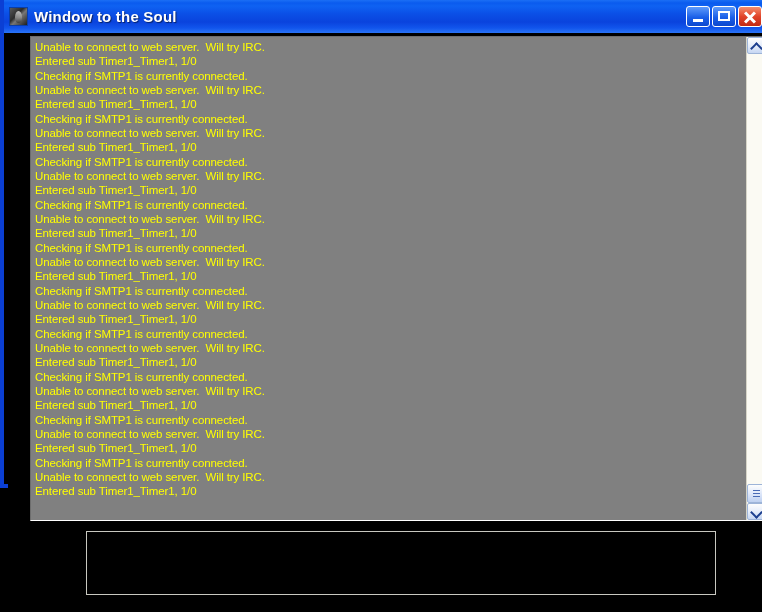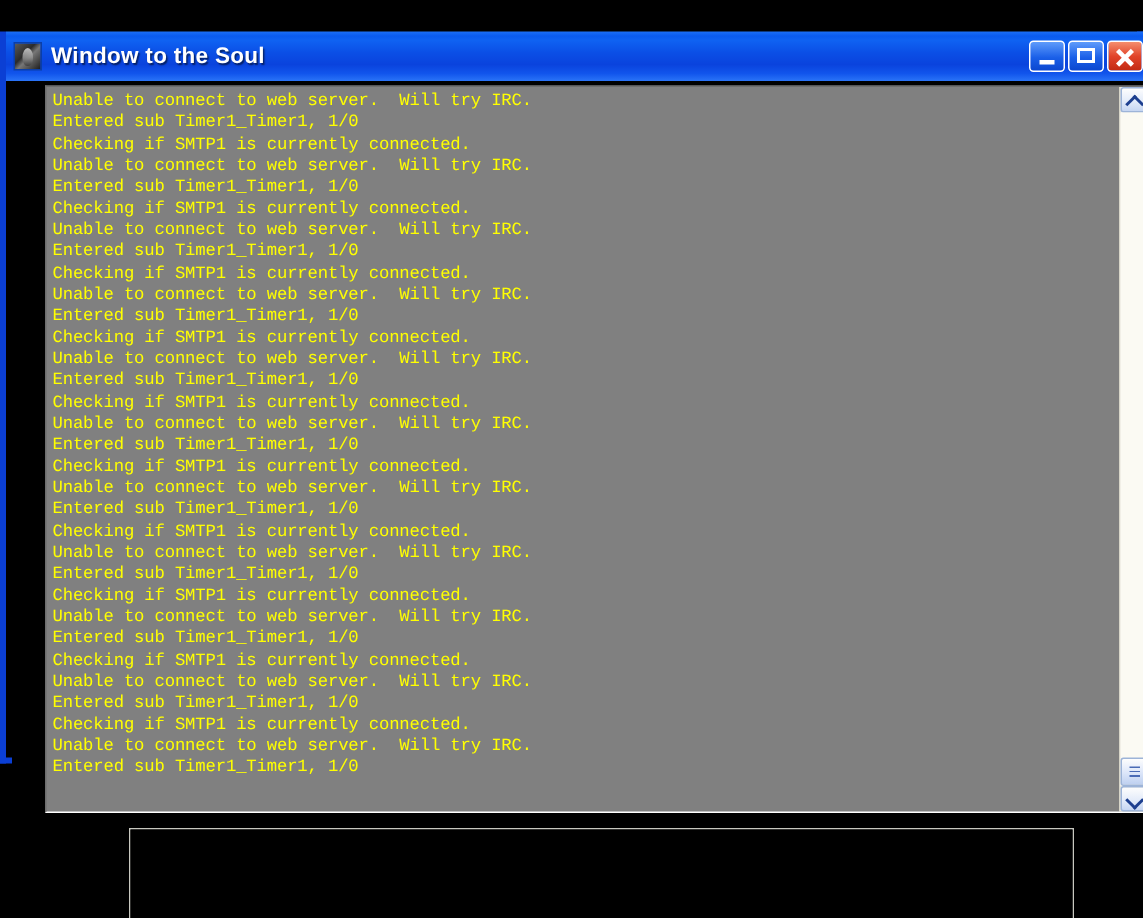--- a/index.html
+++ b/index.html
@@ -20,21 +20,20 @@
     position: absolute;
     left: 0; top: 0;
     width: 762px;
     height: 488px;
     box-sizing: border-box;
     background: #000000;
     border-left: 4px solid #0b3fd4;
     border-right: 4px solid #0b3fd4;
     border-bottom: 4px solid #0b3fd4;
     border-top: none;
-    margin-top: 21px;
   }
 
   
   .titlebar {
     position: absolute;
     left: 0; top: 0;
     width: 762px;
     height: 33px;
     background: linear-gradient(to bottom,
         #1b6ff5 0px, #0a5bee 3px, #0f62f2 6px,
@@ -150,21 +149,21 @@
     display: flex;
   }
   .log-text {
     flex: 1 1 auto;
     overflow: hidden;
     padding: 3px 0 0 4px;
     box-sizing: border-box;
   }
   .log-line {
     color: #ffff00;
-    font-family: Liberation Mono, monospace;
+    font-family: Liberation Sans, sans-serif;
     font-size: 11.5px;
     line-height: 14.33px;
     white-space: pre;
     letter-spacing: -0.1px;
   }
 
   
   .scrollbar {
     flex: 0 0 auto;
     width: 17px;

